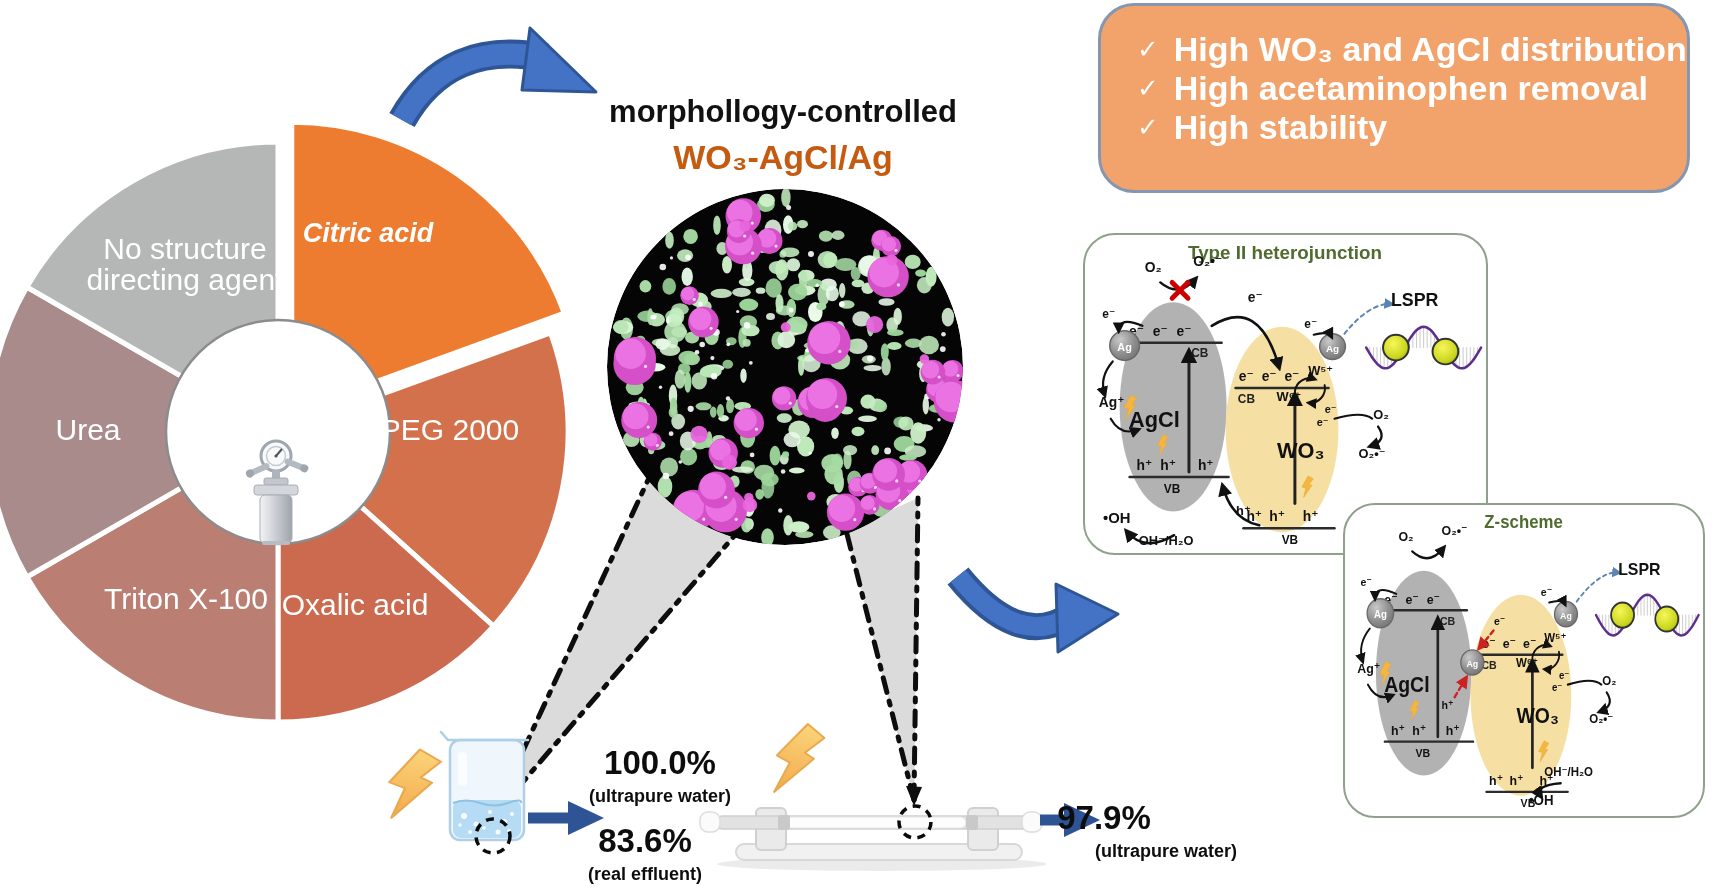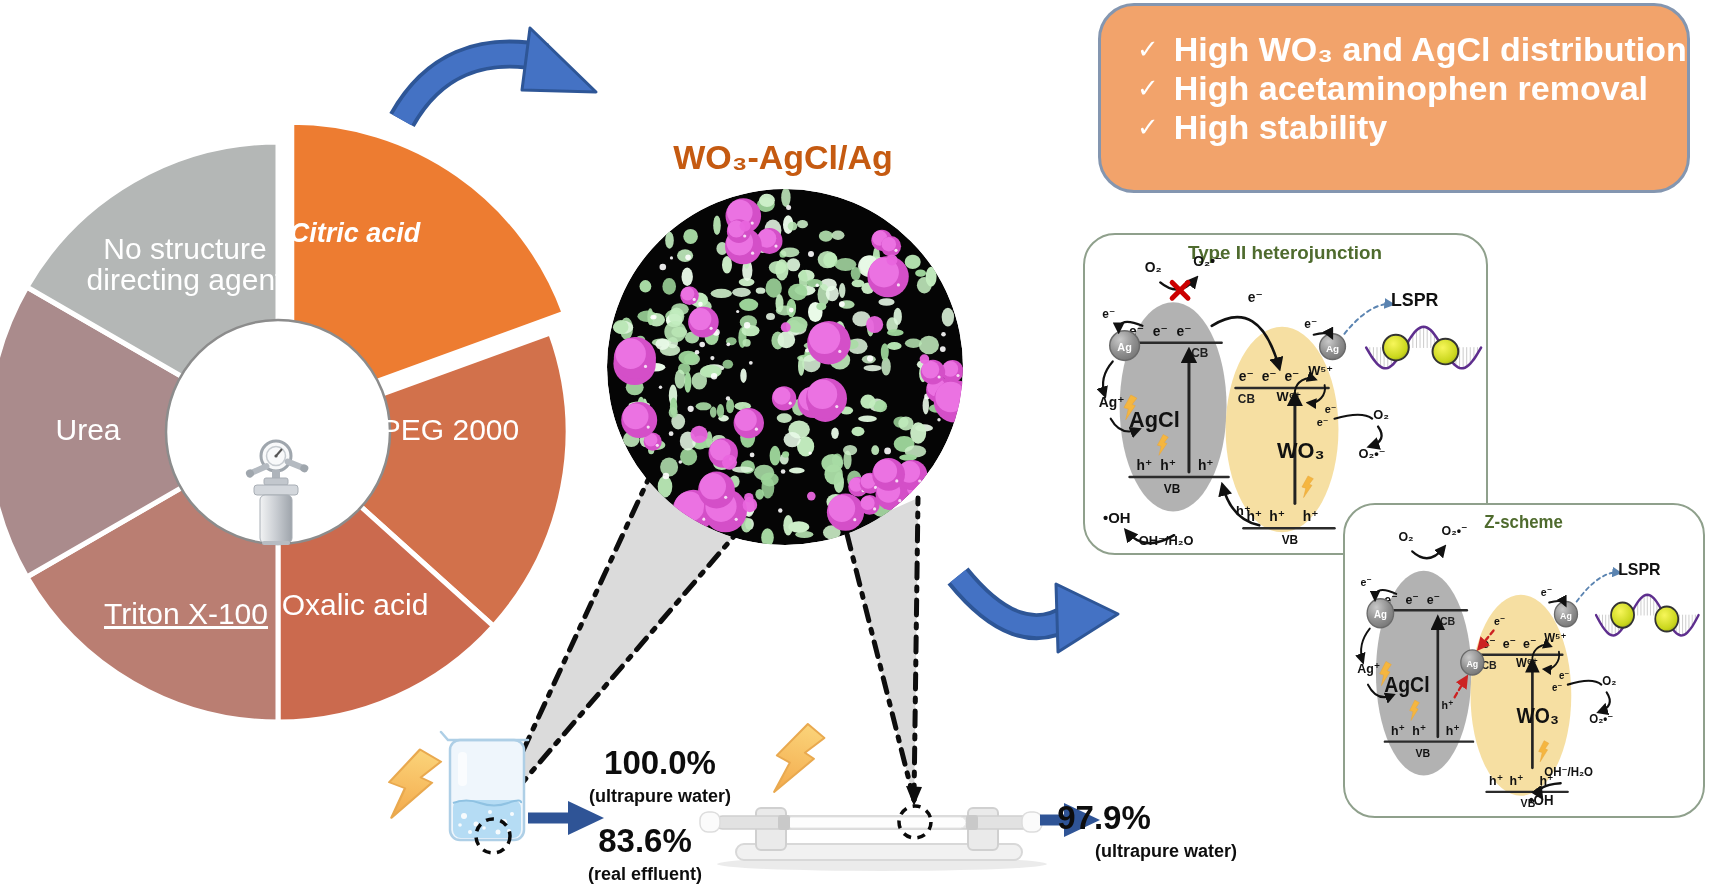--- a/index.html
+++ b/index.html
@@ -556,28 +556,29 @@
     <g>
       <line x1="528" y1="818" x2="570" y2="818" stroke="#2F5496" stroke-width="11"></line>
       <polygon points="568,801 604,818 568,835" fill="#2F5496"></polygon>
     </g>
     <g>
       <line x1="1040" y1="820" x2="1066" y2="820" stroke="#2F5496" stroke-width="11"></line>
       <polygon points="1064,803 1100,820 1064,837" fill="#2F5496"></polygon>
     </g>
   </svg>
 
-  <div class="txt pie-label hl" style="left:355px;top:233px;text-align:center;">Citric acid</div>
+  <div class="txt pie-label hl" style="left:368px;top:233px;text-align:center;">Citric acid</div>
   <div class="txt pie-label" style="left:450px;top:430px;">PEG 2000</div>
   <div class="txt pie-label" style="left:355px;top:605px;text-align:center;">Oxalic acid</div>
-  <div class="txt pie-label" style="left:186px;top:614px;text-decoration:underline;">Triton X-100</div>
+  <div class="txt pie-label" style="left:186px;top:599px;">Triton X-100</div>
   <div class="txt pie-label" style="left:88px;top:430px;">Urea</div>
   <div class="txt pie-label wrap" style="left:185px;top:264px;">No structure directing agent</div>
 
 
+  <div class="txt fig-title1" style="left:783px;top:112px;">morphollogy-controlled</div>
   <div class="txt fig-title2" id="title2" style="left: 783px; top: 157px; color: rgb(197, 90, 17);">WO₃-AgCl/Ag</div>
 
   <div class="check-box" id="checkbox" style="background: rgb(242, 163, 107); border-color: rgb(132, 150, 176);">
     <div class="check-row" style="top:24px;">
       <span class="check-glyph">✓</span>
       <span class="check-text">High WO₃ and AgCl distribution</span>
     </div>
     <div class="check-row" style="top:63px;">
       <span class="check-glyph">✓</span>
       <span class="check-text">High acetaminophen removal</span>

